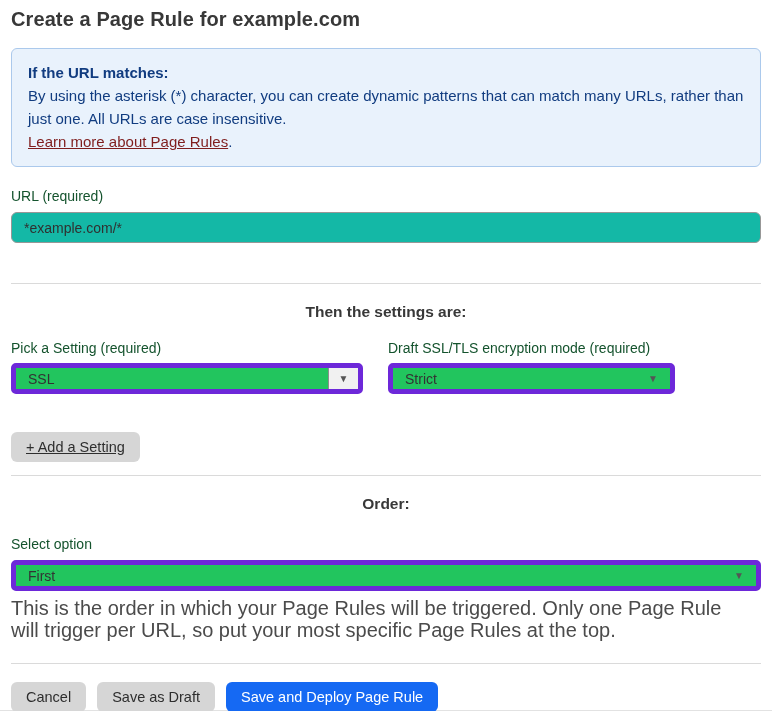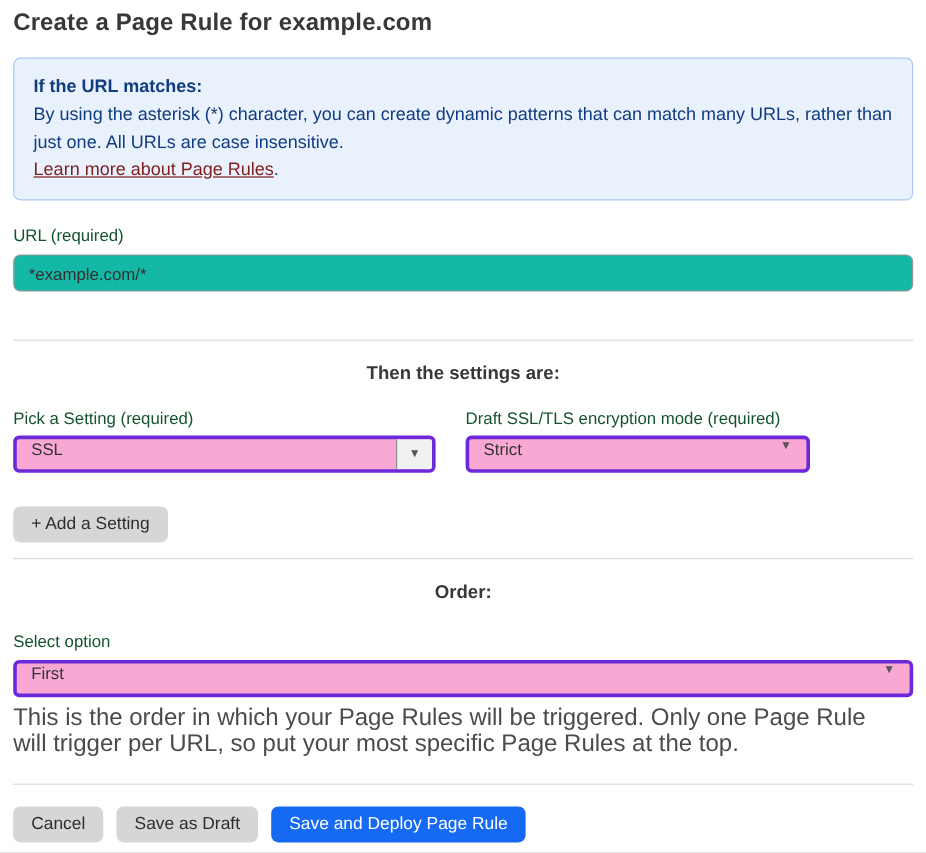--- a/index.html
+++ b/index.html
@@ -73,25 +73,25 @@
   }
   .settings-grid {
     display: grid;
     grid-template-columns: 352px 287px;
     column-gap: 25px;
     margin-top: 19px;
   }
   .settings-grid .field-label { margin-bottom: 7px; }
   .select {
     height: 31px;
-    border: 3px solid #6d28d9;
+    border: 5px solid #6d28d9;
     border-radius: 5px;
-    background: #f9a8d4;
+    background: #22c55e;
     display: flex;
-    align-items: flex-start;
+    align-items: center;
     font-size: 14px;
     color: #333;
     cursor: pointer;
     overflow: hidden;
   }
   .select-value {
     flex: 1;
     padding: 0 12px;
     white-space: nowrap;
   }
@@ -118,21 +118,21 @@
     border-radius: 6px;
     font-size: 14.5px;
     font-family: "Liberation Sans", "DejaVu Sans", sans-serif;
     padding: 7px 15px;
     cursor: pointer;
   }
   .btn-gray {
     background: #d6d6d6;
     color: #2e2e2e;
   }
-  .add-setting-btn { margin-top: 28px; }
+  .add-setting-btn { margin-top: 38px; text-decoration: underline; }
   .divider-2 { margin-top: 13px; }
   .order-heading { margin-top: 19px; }
   .order-label { margin-top: 23px; margin-bottom: 8px; }
   .order-select { width: 100%; }
   .help-text {
     font-size: 20px;
     line-height: 21.5px;
     color: #4b4b4b;
     margin-top: 7px;
     max-width: 740px;

